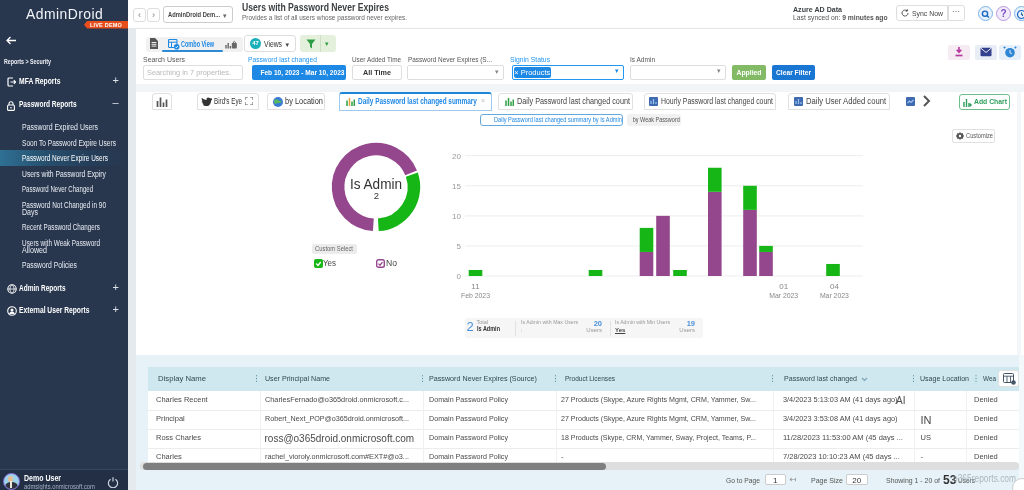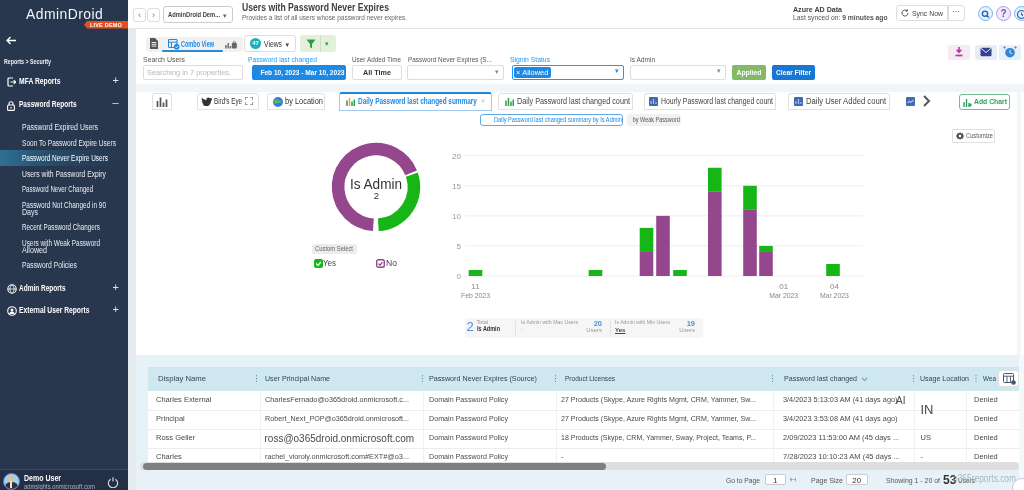--- a/index.html
+++ b/index.html
@@ -127,21 +127,21 @@
 <div class="abs t" style="left:251.5px;top:68px;width:94.5px;text-align:center;font-size:8px;color:#fff;font-weight:bold;transform:scaleX(0.821);transform-origin:50% 0;">Feb 10, 2023 - Mar 10, 2023</div>
 <div class="abs t" style="left:352px;top:54.5px;font-size:8px;color:#555;transform:scaleX(0.799);transform-origin:0 0;">User Added Time</div>
 <div class="abs" style="left:352px;top:64.5px;width:50px;height:15px;border:1px solid #ddd;border-radius:2px;background:#fff;"></div>
 <div class="abs t" style="left:352px;top:68px;width:50px;text-align:center;font-size:8px;color:#333;font-weight:bold;transform:scaleX(0.904);transform-origin:50% 0;">All Time</div>
 <div class="abs t" style="left:408px;top:54.5px;font-size:8px;color:#555;transform:scaleX(0.804);transform-origin:0 0;">Password Never Expires (S...</div>
 <div class="abs" style="left:406.5px;top:64.5px;width:97px;height:15px;border:1px solid #ddd;border-radius:2px;background:#fff;"></div>
 <div class="abs t" style="left:495px;top:67.5px;font-size:7px;color:#888;">▾</div>
 <div class="abs t" style="left:510px;top:54.5px;font-size:8px;color:#2196f3;transform:scaleX(0.849);transform-origin:0 0;">Signin Status</div>
 <div class="abs" style="left:511.5px;top:64.5px;width:112.5px;height:15px;border:1px solid #2196f3;border-radius:2px;background:#fff;"></div>
 <div class="abs" style="left:514px;top:66.5px;width:36.5px;height:11px;background:#1e88e5;border-radius:2px;"></div>
-<div class="abs t" style="left:514px;top:68.3px;width:36.5px;text-align:center;font-size:7.5px;color:#fff;">× Allowed</div>
+<div class="abs t" style="left:514px;top:68.3px;width:36.5px;text-align:center;font-size:7.5px;color:#fff;">× Products</div>
 <div class="abs t" style="left:615px;top:67px;font-size:7px;color:#1e88e5;">▾</div>
 <div class="abs t" style="left:630px;top:54.5px;font-size:8px;color:#555;transform:scaleX(0.815);transform-origin:0 0;">Is Admin</div>
 <div class="abs" style="left:630px;top:64.5px;width:96px;height:15px;border:1px solid #ddd;border-radius:2px;background:#fff;"></div>
 <div class="abs t" style="left:717px;top:67px;font-size:7px;color:#888;">▾</div>
 <div class="abs" style="left:732px;top:64.5px;width:34px;height:15px;background:#82ba66;border-radius:2px;"></div>
 <div class="abs t" style="left:732px;top:67.5px;width:34px;text-align:center;font-size:8px;color:#fff;font-weight:bold;transform:scaleX(0.852);transform-origin:50% 0;">Applied</div>
 <div class="abs" style="left:772px;top:64.5px;width:43px;height:15px;background:#1976d2;border-radius:2px;"></div>
 <div class="abs t" style="left:772px;top:67.5px;width:43px;text-align:center;font-size:8px;color:#fff;font-weight:bold;transform:scaleX(0.837);transform-origin:50% 0;">Clear Filter</div>
 <div class="abs" style="left:948px;top:45px;width:22px;height:14.5px;background:#f6ebf3;border-radius:2px;"><svg width="22" height="14" viewBox="0 0 22 14">
         <path d="M11 2v5M8.7 4.8l2.3 2.5 2.3-2.5" stroke="#b5399f" stroke-width="1.6" fill="none"></path>
@@ -322,39 +322,39 @@
 <div class="abs" style="left:148px;top:391px;width:871px;height:72px;background:#fff;"></div>
 <div class="abs" style="left:148px;top:410px;width:871px;height:1px;background:#ececec;"></div>
 <div class="abs" style="left:148px;top:429px;width:871px;height:1px;background:#ececec;"></div>
 <div class="abs" style="left:148px;top:448px;width:871px;height:1px;background:#ececec;"></div>
 <div class="abs" style="left:259.5px;top:391px;width:1px;height:72px;background:#f0f0f0;"></div>
 <div class="abs" style="left:423px;top:391px;width:1px;height:72px;background:#f0f0f0;"></div>
 <div class="abs" style="left:556px;top:391px;width:1px;height:72px;background:#f0f0f0;"></div>
 <div class="abs" style="left:772.5px;top:391px;width:1px;height:72px;background:#f0f0f0;"></div>
 <div class="abs" style="left:914px;top:391px;width:1px;height:72px;background:#f0f0f0;"></div>
 <div class="abs" style="left:966px;top:391px;width:1px;height:72px;background:#f0f0f0;"></div>
-<div class="abs t" style="left:156px;top:395px;font-size:7.5px;color:#4a4a4a;">Charles External</div>
+<div class="abs t" style="left:156px;top:395px;font-size:7.5px;color:#4a4a4a;">Charles Recent</div>
 <div class="abs t" style="left:264.5px;top:395px;font-size:7.5px;color:#4a4a4a;transform:scaleX(0.975);transform-origin:0 0;">CharlesFernado@o365droid.onmicrosoft.c...</div>
 <div class="abs t" style="left:428.5px;top:395px;font-size:7.5px;color:#4a4a4a;transform:scaleX(0.952);transform-origin:0 0;">Domain Password Policy</div>
 <div class="abs t" style="left:561px;top:395px;font-size:7.5px;color:#4a4a4a;transform:scaleX(0.946);transform-origin:0 0;">27 Products (Skype, Azure Rights Mgmt, CRM, Yammer, Sw...</div>
 <div class="abs t" style="left:783px;top:395px;font-size:7.5px;color:#4a4a4a;transform:scaleX(0.977);transform-origin:0 0;">3/4/2023 5:13:03 AM (41 days ago)</div>
 <div class="abs t" style="left:896px;top:395px;font-size:10px;color:#4a4a4a;">AI</div>
 <div class="abs t" style="left:974px;top:395px;font-size:7.5px;color:#4a4a4a;">Denied</div>
 <div class="abs t" style="left:156px;top:414px;font-size:7.5px;color:#4a4a4a;">Principal</div>
 <div class="abs t" style="left:264.5px;top:414px;font-size:7.5px;color:#4a4a4a;transform:scaleX(0.959);transform-origin:0 0;">Robert_Next_POP@o365droid.onmicrosoft...</div>
 <div class="abs t" style="left:428.5px;top:414px;font-size:7.5px;color:#4a4a4a;transform:scaleX(0.952);transform-origin:0 0;">Domain Password Policy</div>
 <div class="abs t" style="left:561px;top:414px;font-size:7.5px;color:#4a4a4a;transform:scaleX(0.946);transform-origin:0 0;">27 Products (Skype, Azure Rights Mgmt, CRM, Yammer, Sw...</div>
 <div class="abs t" style="left:783px;top:414px;font-size:7.5px;color:#4a4a4a;transform:scaleX(0.977);transform-origin:0 0;">3/4/2023 3:53:08 AM (41 days ago)</div>
-<div class="abs t" style="left:920.5px;top:402px;font-size:13px;color:#4a4a4a;">IN</div>
+<div class="abs t" style="left:920.5px;top:414px;font-size:11px;color:#4a4a4a;">IN</div>
 <div class="abs t" style="left:974px;top:414px;font-size:7.5px;color:#4a4a4a;">Denied</div>
-<div class="abs t" style="left:156px;top:433px;font-size:7.5px;color:#4a4a4a;">Ross Geller</div>
+<div class="abs t" style="left:156px;top:433px;font-size:7.5px;color:#4a4a4a;">Ross Charles</div>
 <div class="abs t" style="left:264.5px;top:433px;font-size:10px;color:#4a4a4a;">ross@o365droid.onmicrosoft.com</div>
 <div class="abs t" style="left:428.5px;top:433px;font-size:7.5px;color:#4a4a4a;transform:scaleX(0.952);transform-origin:0 0;">Domain Password Policy</div>
 <div class="abs t" style="left:561px;top:433px;font-size:7.5px;color:#4a4a4a;transform:scaleX(0.937);transform-origin:0 0;">18 Products (Skype, CRM, Yammer, Sway, Project, Teams, P...</div>
-<div class="abs t" style="left:783px;top:433px;font-size:7.5px;color:#4a4a4a;">2/09/2023 11:53:00 AM (45 days ...</div>
+<div class="abs t" style="left:783px;top:433px;font-size:7.5px;color:#4a4a4a;">11/28/2023 11:53:00 AM (45 days ...</div>
 <div class="abs t" style="left:920.5px;top:433px;font-size:7.5px;color:#4a4a4a;">US</div>
 <div class="abs t" style="left:974px;top:433px;font-size:7.5px;color:#4a4a4a;">Denied</div>
 <div class="abs t" style="left:156px;top:452px;font-size:7.5px;color:#4a4a4a;">Charles</div>
 <div class="abs t" style="left:264.5px;top:452px;font-size:7.5px;color:#4a4a4a;transform:scaleX(0.973);transform-origin:0 0;">rachel_vioroly.onmicrosoft.com#EXT#@o3...</div>
 <div class="abs t" style="left:428.5px;top:452px;font-size:7.5px;color:#4a4a4a;transform:scaleX(0.952);transform-origin:0 0;">Domain Password Policy</div>
 <div class="abs t" style="left:561px;top:452px;font-size:7.5px;color:#4a4a4a;">-</div>
 <div class="abs t" style="left:783px;top:452px;font-size:7.5px;color:#4a4a4a;">7/28/2023 10:10:23 AM (45 days ...</div>
 <div class="abs t" style="left:920.5px;top:452px;font-size:7.5px;color:#4a4a4a;">-</div>
 <div class="abs t" style="left:974px;top:452px;font-size:7.5px;color:#4a4a4a;">Denied</div>
 <div class="abs" style="left:140px;top:462px;width:879px;height:8px;background:#dedede;border-radius:4px;"></div>

